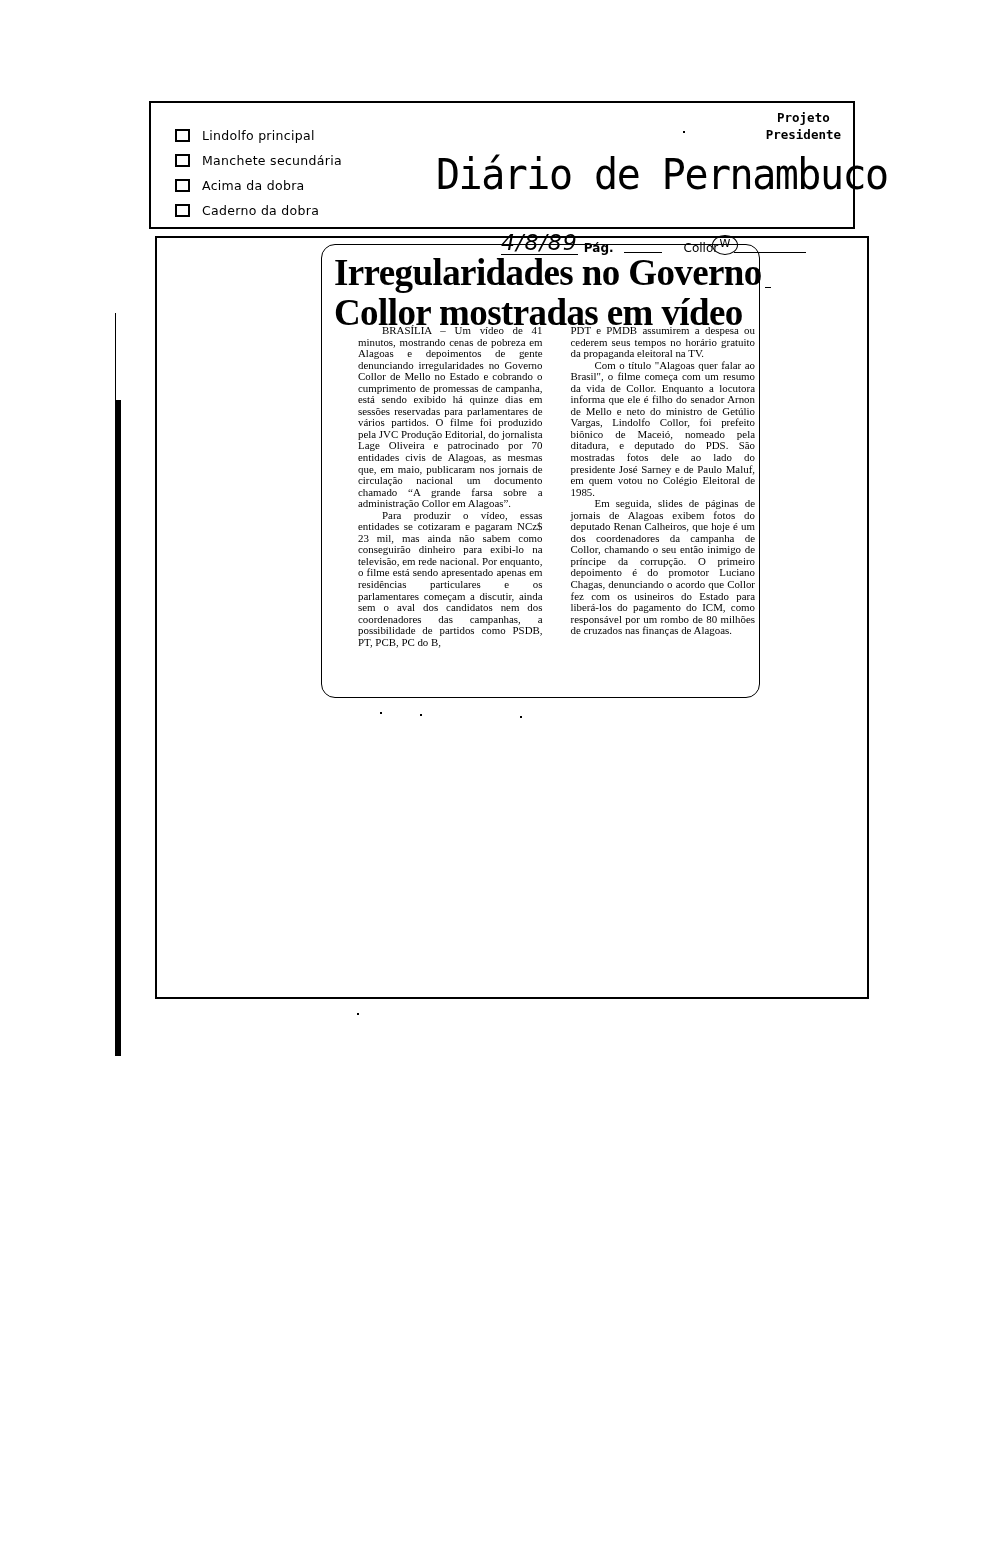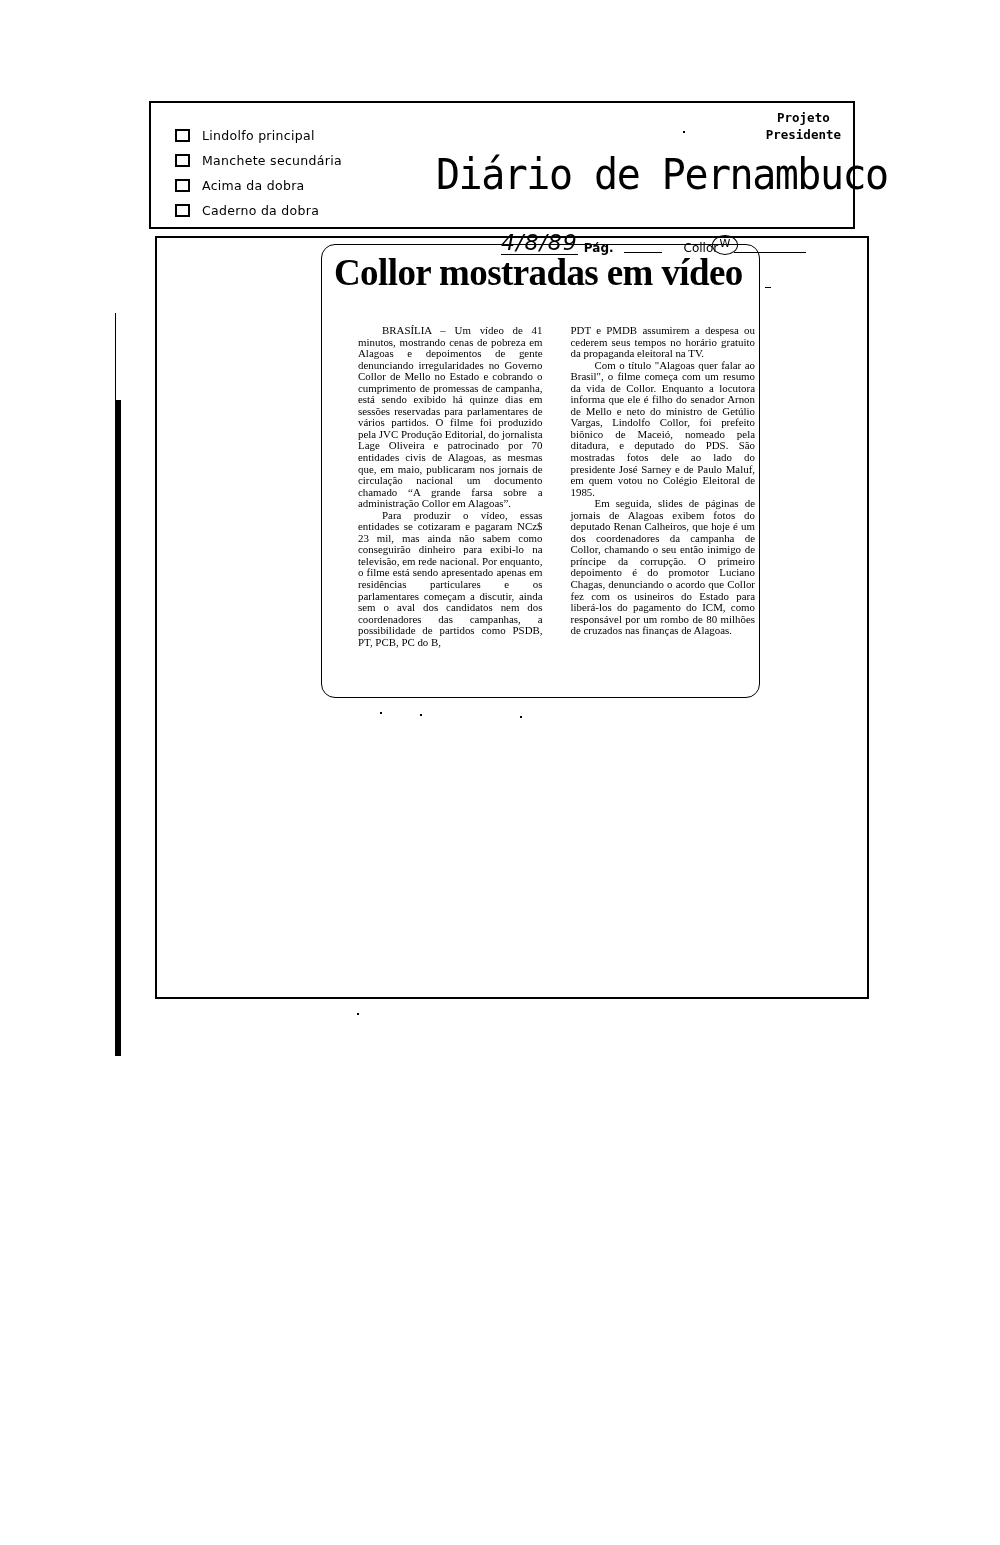--- a/index.html
+++ b/index.html
@@ -74,20 +74,21 @@
     <span class="caderno-label">Collor</span>
     <span class="blank-line" style="width:72px"></span>
   </div>
 </div>
 
 <div class="clip-box"></div>
 
 <div class="article">
   <div class="handmark">W</div>
   <div class="headline">
+    <div>Irregularidades no Governo</div>
     <div>Collor mostradas em vídeo</div>
   </div>
   <div class="columns">
     <div class="col">
       <p>BRASÍLIA – Um vídeo de 41 minutos, mostrando cenas de pobreza em Alagoas e depoimentos de gente denunciando irregularidades no Governo Collor de Mello no Estado e cobrando o cumprimento de promessas de campanha, está sendo exibido há quinze dias em sessões reservadas para parlamentares de vários partidos. O filme foi produzido pela JVC Produção Editorial, do jornalista Lage Oliveira e patrocinado por 70 entidades civis de Alagoas, as mesmas que, em maio, publicaram nos jornais de circulação nacional um documento chamado “A grande farsa sobre a administração Collor em Alagoas”.</p>
       <p>Para produzir o vídeo, essas entidades se cotizaram e pagaram NCz$ 23 mil, mas ainda não sabem como conseguirão dinheiro para exibi-lo na televisão, em rede nacional. Por enquanto, o filme está sendo apresentado apenas em residências particulares e os parlamentares começam a discutir, ainda sem o aval dos candidatos nem dos coordenadores das campanhas, a possibilidade de partidos como PSDB, PT, PCB, PC do B,</p>
     </div>
     <div class="col">
       <p class="cont">PDT e PMDB assumirem a despesa ou cederem seus tempos no horário gratuito da propaganda eleitoral na TV.</p>
       <p>Com o título "Alagoas quer falar ao Brasil", o filme começa com um resumo da vida de Collor. Enquanto a locutora informa que ele é filho do senador Arnon de Mello e neto do ministro de Getúlio Vargas, Lindolfo Collor, foi prefeito biônico de Maceió, nomeado pela ditadura, e deputado do PDS. São mostradas fotos dele ao lado do presidente José Sarney e de Paulo Maluf, em quem votou no Colégio Eleitoral de 1985.</p>

